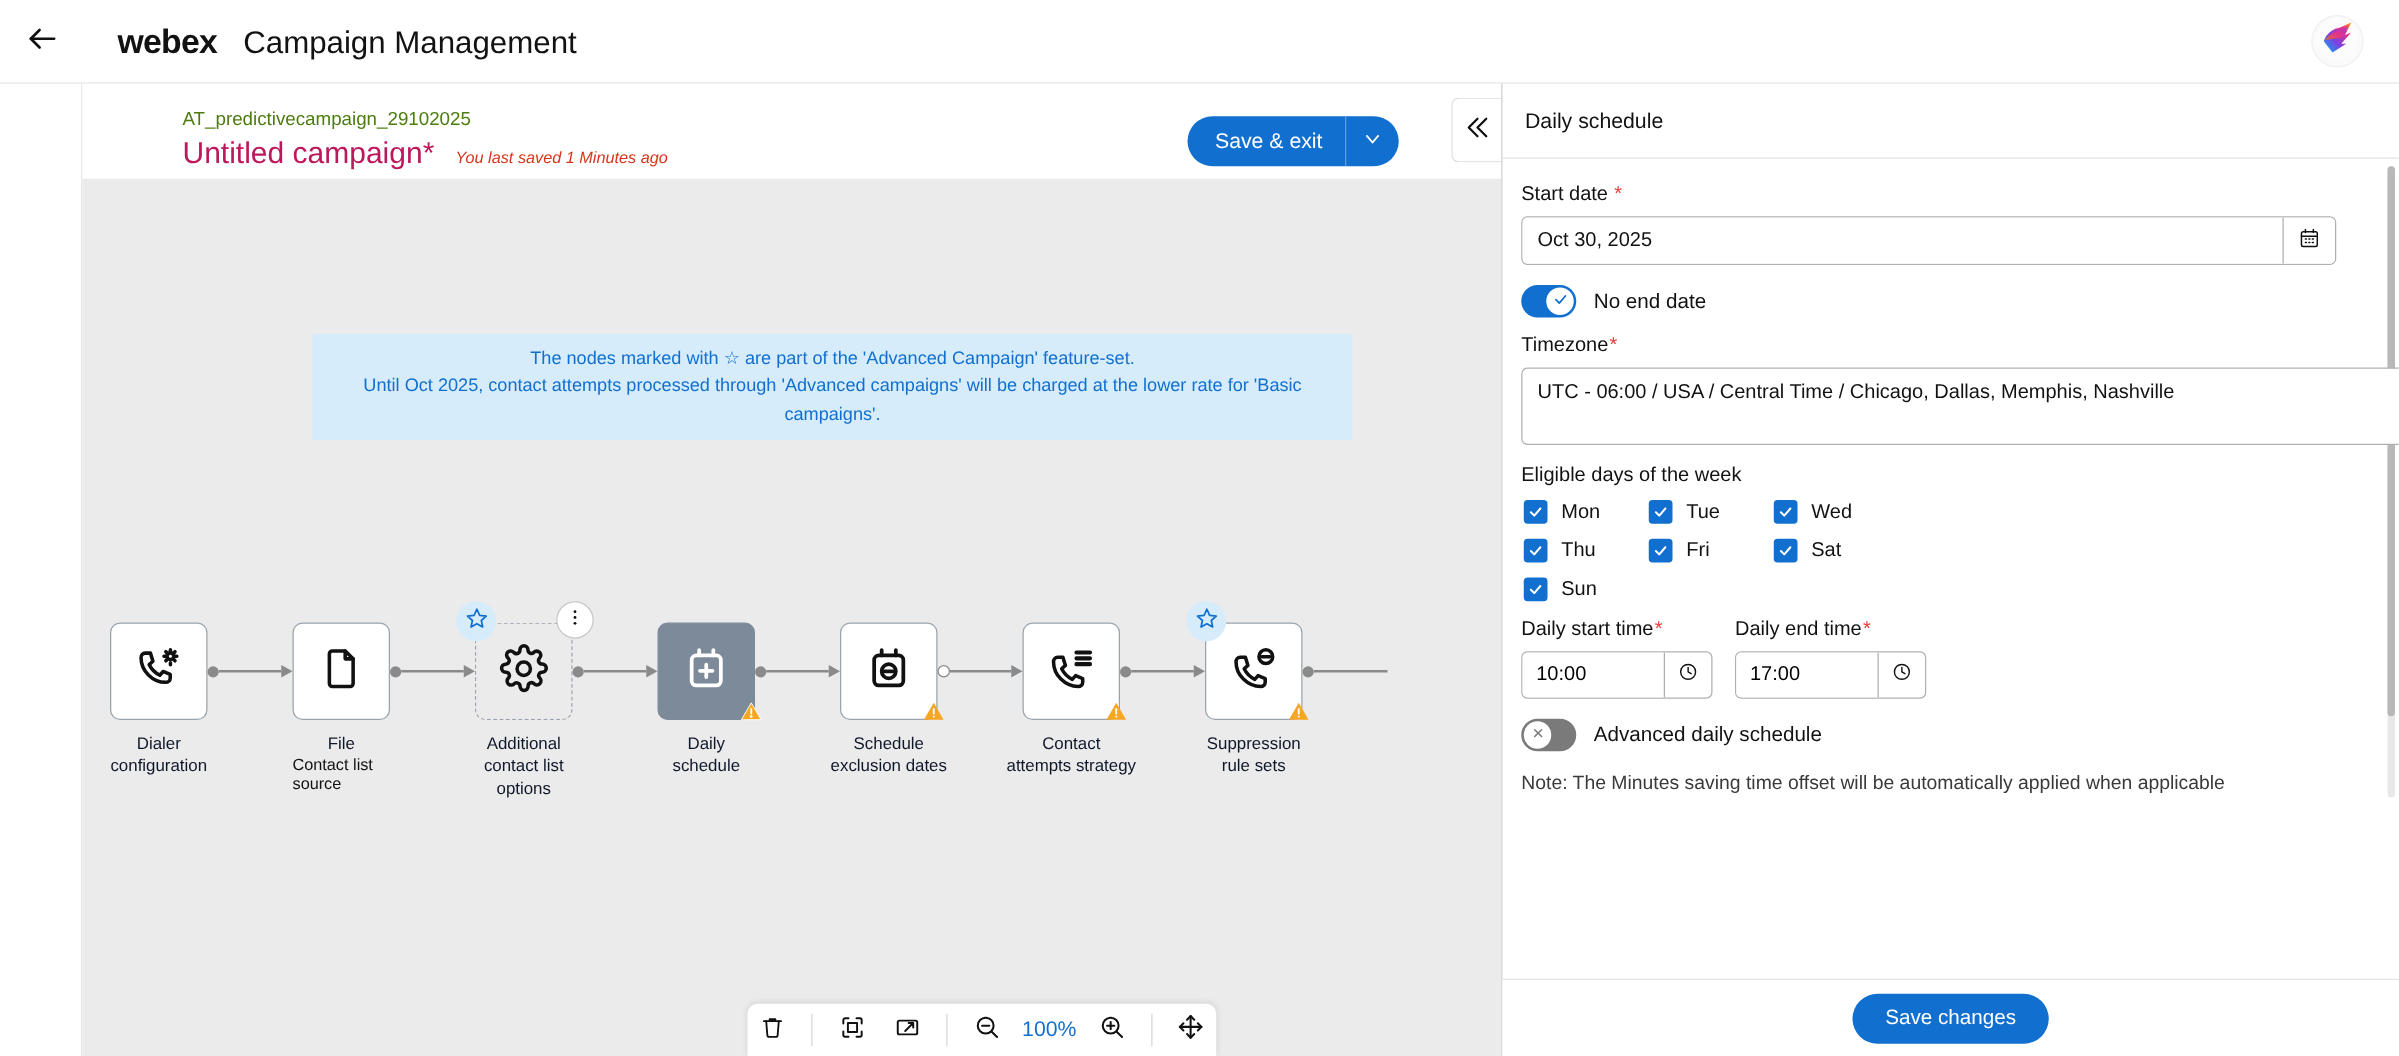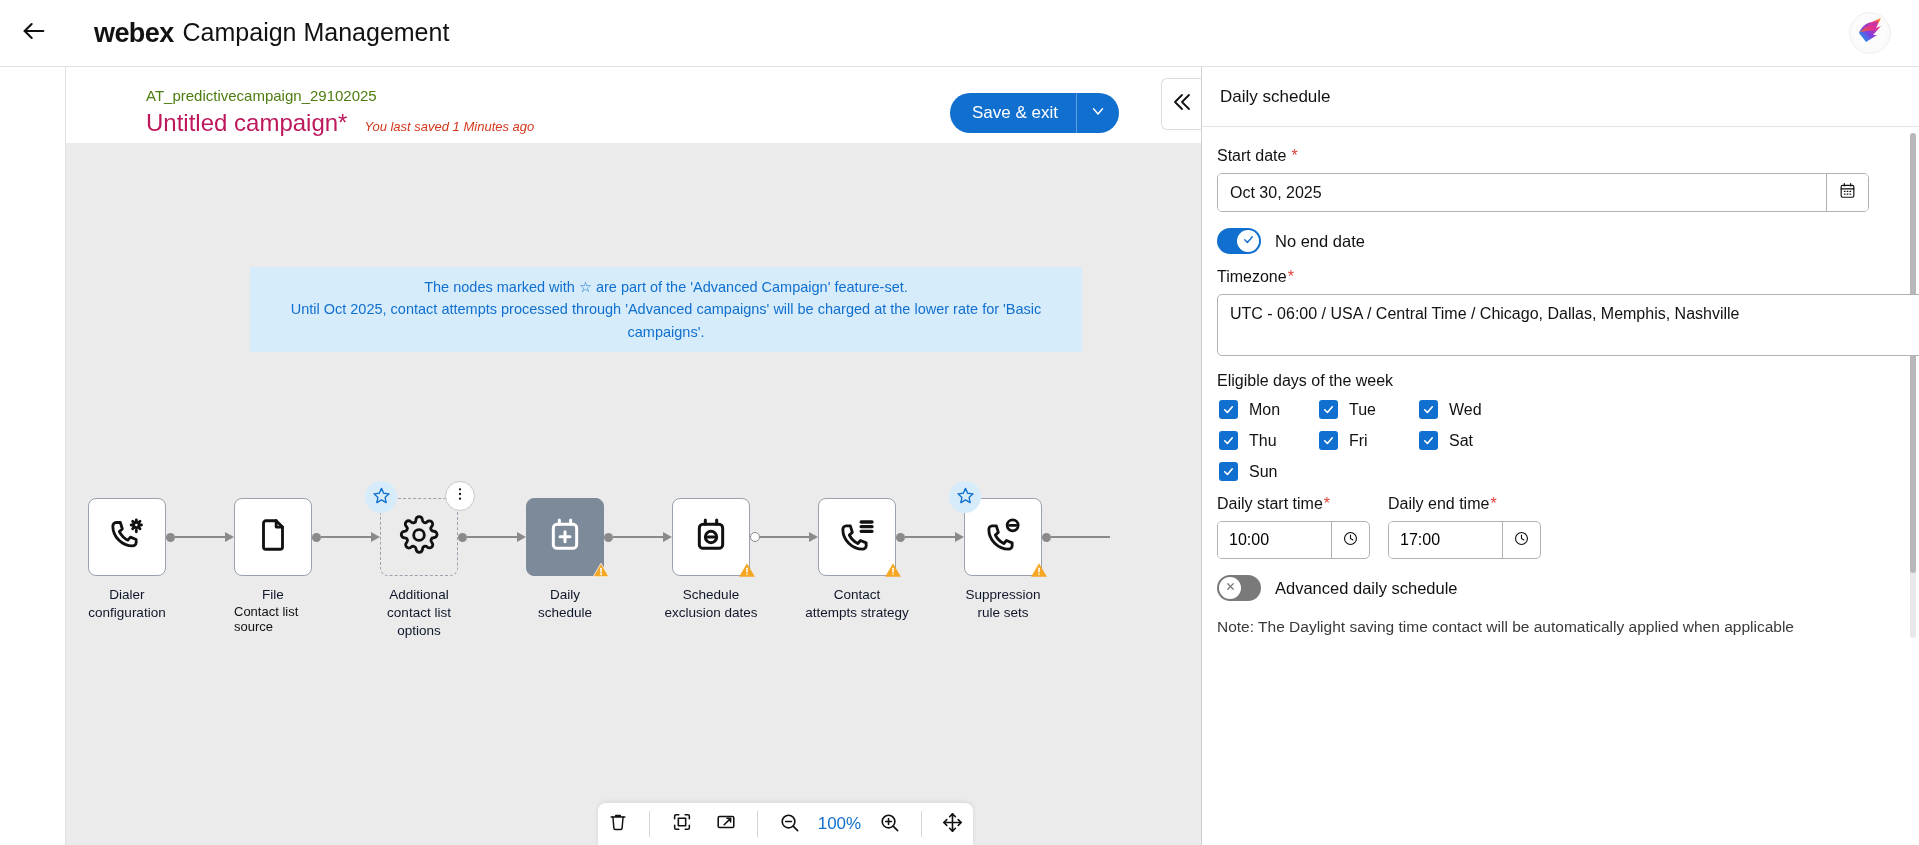--- a/index.html
+++ b/index.html
@@ -20,21 +20,21 @@
     border-bottom: 1px solid #e0e0e0;
     display: flex; align-items: center;
   }
   .back-btn {
     width: 44px; height: 44px; margin-left: 12px;
     display: flex; align-items: center; justify-content: center;
     cursor: pointer; border-radius: 50%;
   }
   .brand {
     margin-left: 38px;
-    display: flex; align-items: flex-start; gap: 9px;
+    display: flex; align-items: flex-end; gap: 21px;
     font-size: 26px;
   }
   .brand .webex { font-weight: 700; letter-spacing: -0.6px; font-size: 27px; }
   .brand .suite { font-weight: 400; font-size: 25px; }
   .avatar {
     position: absolute; right: 28px; top: 12px;
     width: 42px; height: 42px; border-radius: 50%;
     background: #fafafa;
     border: 1px solid #f0f0f0;
     display: flex; align-items: center; justify-content: center;
@@ -847,17 +847,20 @@
             <svg width="11" height="11" viewBox="0 0 24 24" fill="none" stroke="#777" stroke-width="2.6" stroke-linecap="round">
                 <line x1="6" y1="6" x2="18" y2="18"></line>
                 <line x1="18" y1="6" x2="6" y2="18"></line>
               </svg>
           </span>
         </div>
       </div>
       <span class="toggle-label">Advanced daily schedule</span>
     </div>
 
-    <div class="note">Note: The Daylight saving time contact will be automatically applied when applicable</div>
+    <div class="note">Note: The Minutes saving time offset will be automatically applied when applicable</div>
 
   </div>
 
+  <div class="rpanel-foot">
+    <button class="btn-primary">Save changes</button>
+  </div>
 </div>
 
 </body></html>

